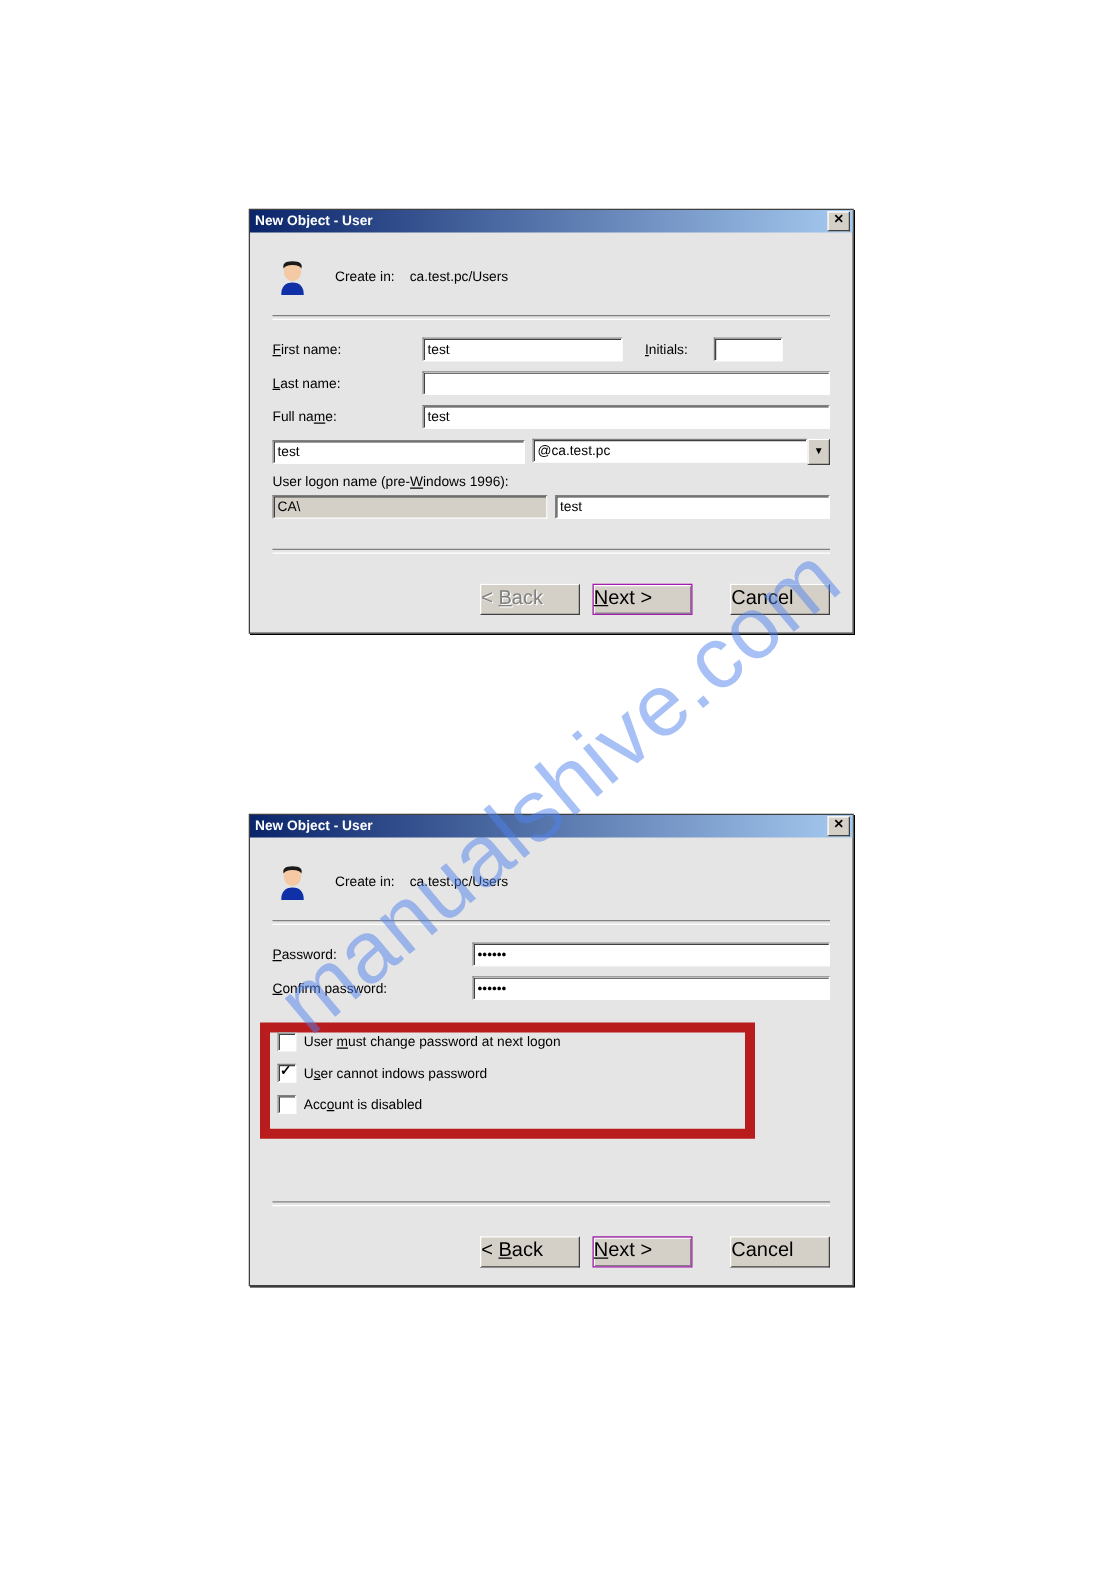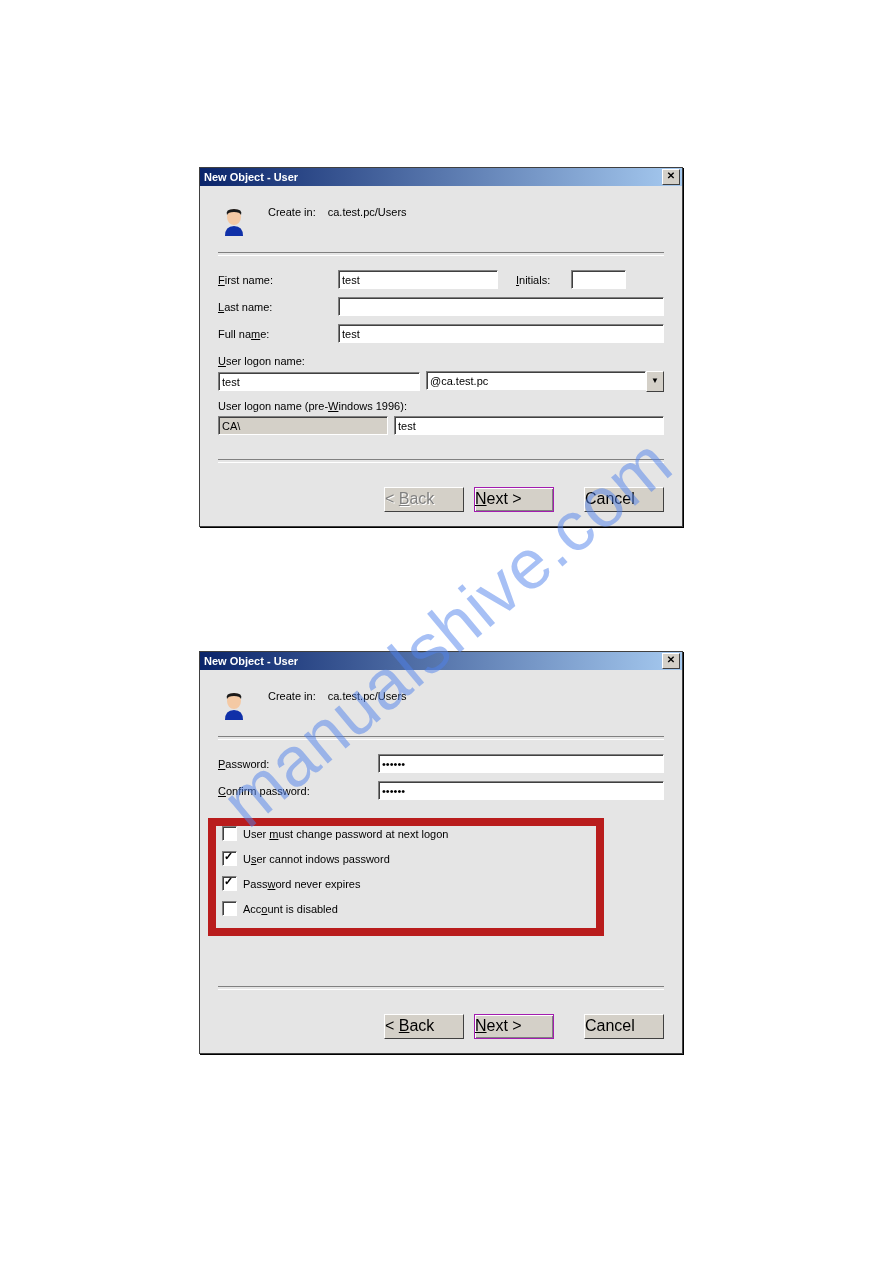--- a/index.html
+++ b/index.html
@@ -58,20 +58,21 @@
     font-weight: bold;
     text-align: center;
     line-height: 12px;
     cursor: pointer;
   }
   .body {
     padding: 14px 18px 14px 18px;
   }
   .header-row {
     display: flex;
+    align-items: center;
     padding: 6px 0 10px 0;
   }
   .head-icon {
     width: 32px;
     height: 32px;
     margin-right: 18px;
   }
   .create-in-label { margin-right: 12px; }
   .sep {
     height: 2px;
@@ -210,33 +211,32 @@
     <div class="form-row">
       <div class="lbl"><span class="u">L</span><span>ast name:</span></div>
       <div class="inset" style="flex:1;"></div>
     </div>
 
     <div class="form-row">
       <div class="lbl"><span>Full na</span><span class="u">m</span><span>e:</span></div>
       <div class="inset" style="flex:1;">test</div>
     </div>
 
-    <div style="margin-top:12px; margin-bottom:4px;"><span class="u">U</span><span>ser logon name:</span></div>
     <div class="form-row">
       <div class="inset" style="width:202px;">test</div>
       <div style="width:6px;"></div>
       <div class="drop" style="flex:1;">
         <div class="inset">@ca.test.pc</div>
         <div class="drop-btn">▼</div>
       </div>
     </div>
 
     <div style="margin-top:6px; margin-bottom:4px;"><span>User logon name (pre-</span><span class="u">W</span><span>indows 1996):</span></div>
     <div class="form-row">
-      <div class="inset ro" style="width:170px;">CA\</div>
+      <div class="inset ro" style="width:220px;">CA\</div>
       <div style="width:6px;"></div>
       <div class="inset" style="flex:1;">test</div>
     </div>
 
     <div class="sep" style="margin-top:24px;"></div>
     <div class="button-row">
       <div class="btn disabled"><span>&lt; </span><span class="u">B</span><span>ack</span></div>
       <div class="btn default"><span class="u">N</span><span>ext &gt;</span></div>
       <div style="width:10px;"></div>
       <div class="btn">Cancel</div>
@@ -275,24 +275,20 @@
     <div class="highlight-box">
       <div class="chk-row">
         <div class="chk"></div>
         <span><span>User </span><span class="u">m</span><span>ust change password at next logon</span></span>
       </div>
       <div class="chk-row">
         <div class="chk checked"></div>
         <span><span>U</span><span class="u">s</span><span>er cannot indows password</span></span>
       </div>
       <div class="chk-row">
-        <div class="chk checked"></div>
-        <span><span>Pass</span><span class="u">w</span><span>ord never expires</span></span>
-      </div>
-      <div class="chk-row">
         <div class="chk"></div>
         <span><span>Acc</span><span class="u">o</span><span>unt is disabled</span></span>
       </div>
     </div>
 
     <div class="sep" style="margin-top:50px;"></div>
     <div class="button-row">
       <div class="btn"><span>&lt; </span><span class="u">B</span><span>ack</span></div>
       <div class="btn default"><span class="u">N</span><span>ext &gt;</span></div>
       <div style="width:10px;"></div>

